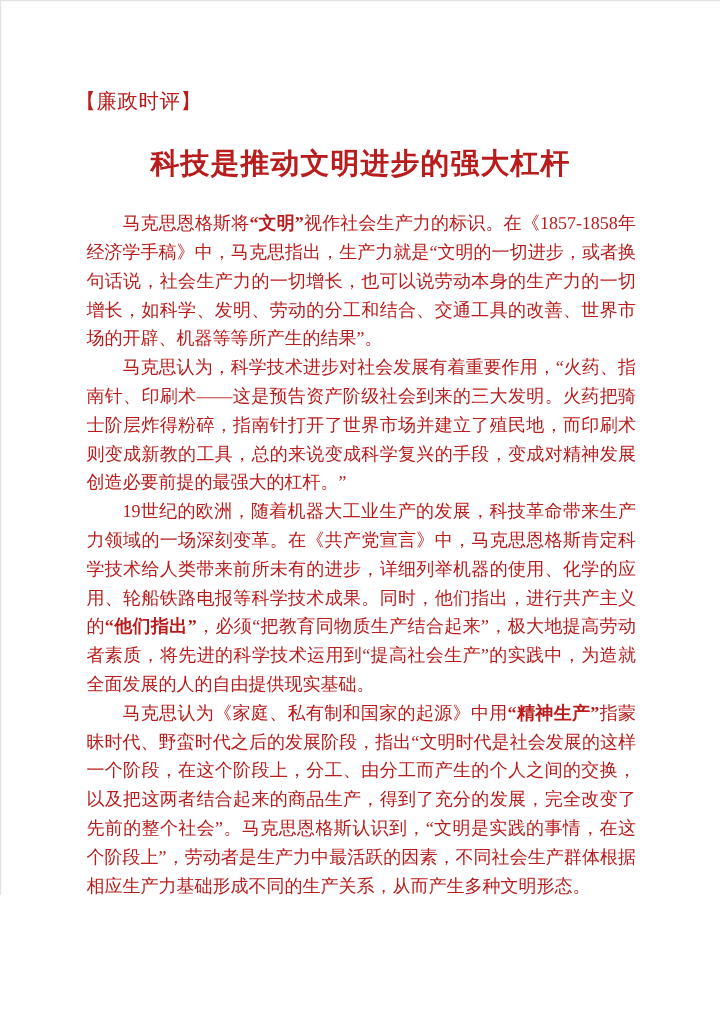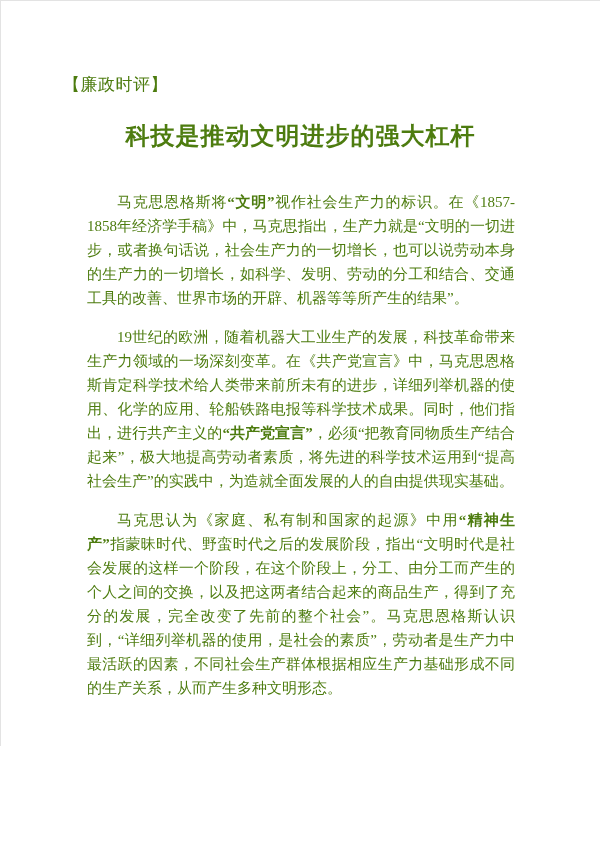--- a/index.html
+++ b/index.html
@@ -9,21 +9,21 @@
   }
   .page {
     position: relative;
     width: 600px;
     height: 746px;
     background: #ffffff;
     border-left: 1px solid #e3e3e3;
     border-top: 1px solid #e3e3e3;
     box-sizing: border-box;
     font-family: "Liberation Serif", "DejaVu Serif", serif;
-    color: #4d7c0f;
+    color: #b91c1c;
     overflow: hidden;
   }
   .category-label {
     position: absolute;
     top: 72px;
     left: 62px;
     font-size: 17px;
     letter-spacing: 0.5px;
     white-space: nowrap;
   }
@@ -41,21 +41,21 @@
   .doc-body {
     position: absolute;
     top: 174px;
     left: 71px;
     width: 458px;
     font-size: 15px;
     line-height: 24px;
     text-align: justify;
   }
   .doc-body p {
-    margin: 15px;
+    margin: 0;
     padding: 0;
     text-indent: 2em;
   }
   .doc-body span.bold {
     font-weight: bold;
   }
   .page-number {
     position: absolute;
     top: 784px;
     left: 0;
@@ -68,18 +68,19 @@
 </head>
 <body>
 
 <div class="page">
   <div class="category-label">【廉政时评】</div>
 
   <h1 class="doc-title">科技是推动文明进步的强大杠杆</h1>
 
   <div class="doc-body">
       <p><span>马克思恩格斯将</span><span class="bold">“文明”</span><span>视作社会生产力的标识。在《1857-1858年经济学手稿》中，马克思指出，生产力就是“文明的一切进步，或者换句话说，社会生产力的一切增长，也可以说劳动本身的生产力的一切增长，如科学、发明、劳动的分工和结合、交通工具的改善、世界市场的开辟、机器等等所产生的结果”。</span></p>
-      <p><span>19世纪的欧洲，随着机器大工业生产的发展，科技革命带来生产力领域的一场深刻变革。在《共产党宣言》中，马克思恩格斯肯定科学技术给人类带来前所未有的进步，详细列举机器的使用、化学的应用、轮船铁路电报等科学技术成果。同时，他们指出，进行共产主义的</span><span class="bold">“共产党宣言”</span><span>，必须“把教育同物质生产结合起来”，极大地提高劳动者素质，将先进的科学技术运用到“提高社会生产”的实践中，为造就全面发展的人的自由提供现实基础。</span></p>
-      <p><span>马克思认为《家庭、私有制和国家的起源》中用</span><span class="bold">“精神生产”</span><span>指蒙昧时代、野蛮时代之后的发展阶段，指出“文明时代是社会发展的这样一个阶段，在这个阶段上，分工、由分工而产生的个人之间的交换，以及把这两者结合起来的商品生产，得到了充分的发展，完全改变了先前的整个社会”。马克思恩格斯认识到，“详细列举机器的使用，是社会的素质”，劳动者是生产力中最活跃的因素，不同社会生产群体根据相应生产力基础形成不同的生产关系，从而产生多种文明形态。</span></p>
+      <p><span>马克思认为，科学技术进步对社会发展有着重要作用，“火药、指南针、印刷术——这是预告资产阶级社会到来的三大发明。火药把骑士阶层炸得粉碎，指南针打开了世界市场并建立了殖民地，而印刷术则变成新教的工具，总的来说变成科学复兴的手段，变成对精神发展创造必要前提的最强大的杠杆。”</span></p>
+      <p><span>19世纪的欧洲，随着机器大工业生产的发展，科技革命带来生产力领域的一场深刻变革。在《共产党宣言》中，马克思恩格斯肯定科学技术给人类带来前所未有的进步，详细列举机器的使用、化学的应用、轮船铁路电报等科学技术成果。同时，他们指出，进行共产主义的</span><span class="bold">“他们指出”</span><span>，必须“把教育同物质生产结合起来”，极大地提高劳动者素质，将先进的科学技术运用到“提高社会生产”的实践中，为造就全面发展的人的自由提供现实基础。</span></p>
+      <p><span>马克思认为《家庭、私有制和国家的起源》中用</span><span class="bold">“精神生产”</span><span>指蒙昧时代、野蛮时代之后的发展阶段，指出“文明时代是社会发展的这样一个阶段，在这个阶段上，分工、由分工而产生的个人之间的交换，以及把这两者结合起来的商品生产，得到了充分的发展，完全改变了先前的整个社会”。马克思恩格斯认识到，“文明是实践的事情，在这个阶段上”，劳动者是生产力中最活跃的因素，不同社会生产群体根据相应生产力基础形成不同的生产关系，从而产生多种文明形态。</span></p>
     </div>
 
   <div class="page-number">- 2 -</div>
 </div>
 
 </body></html>

